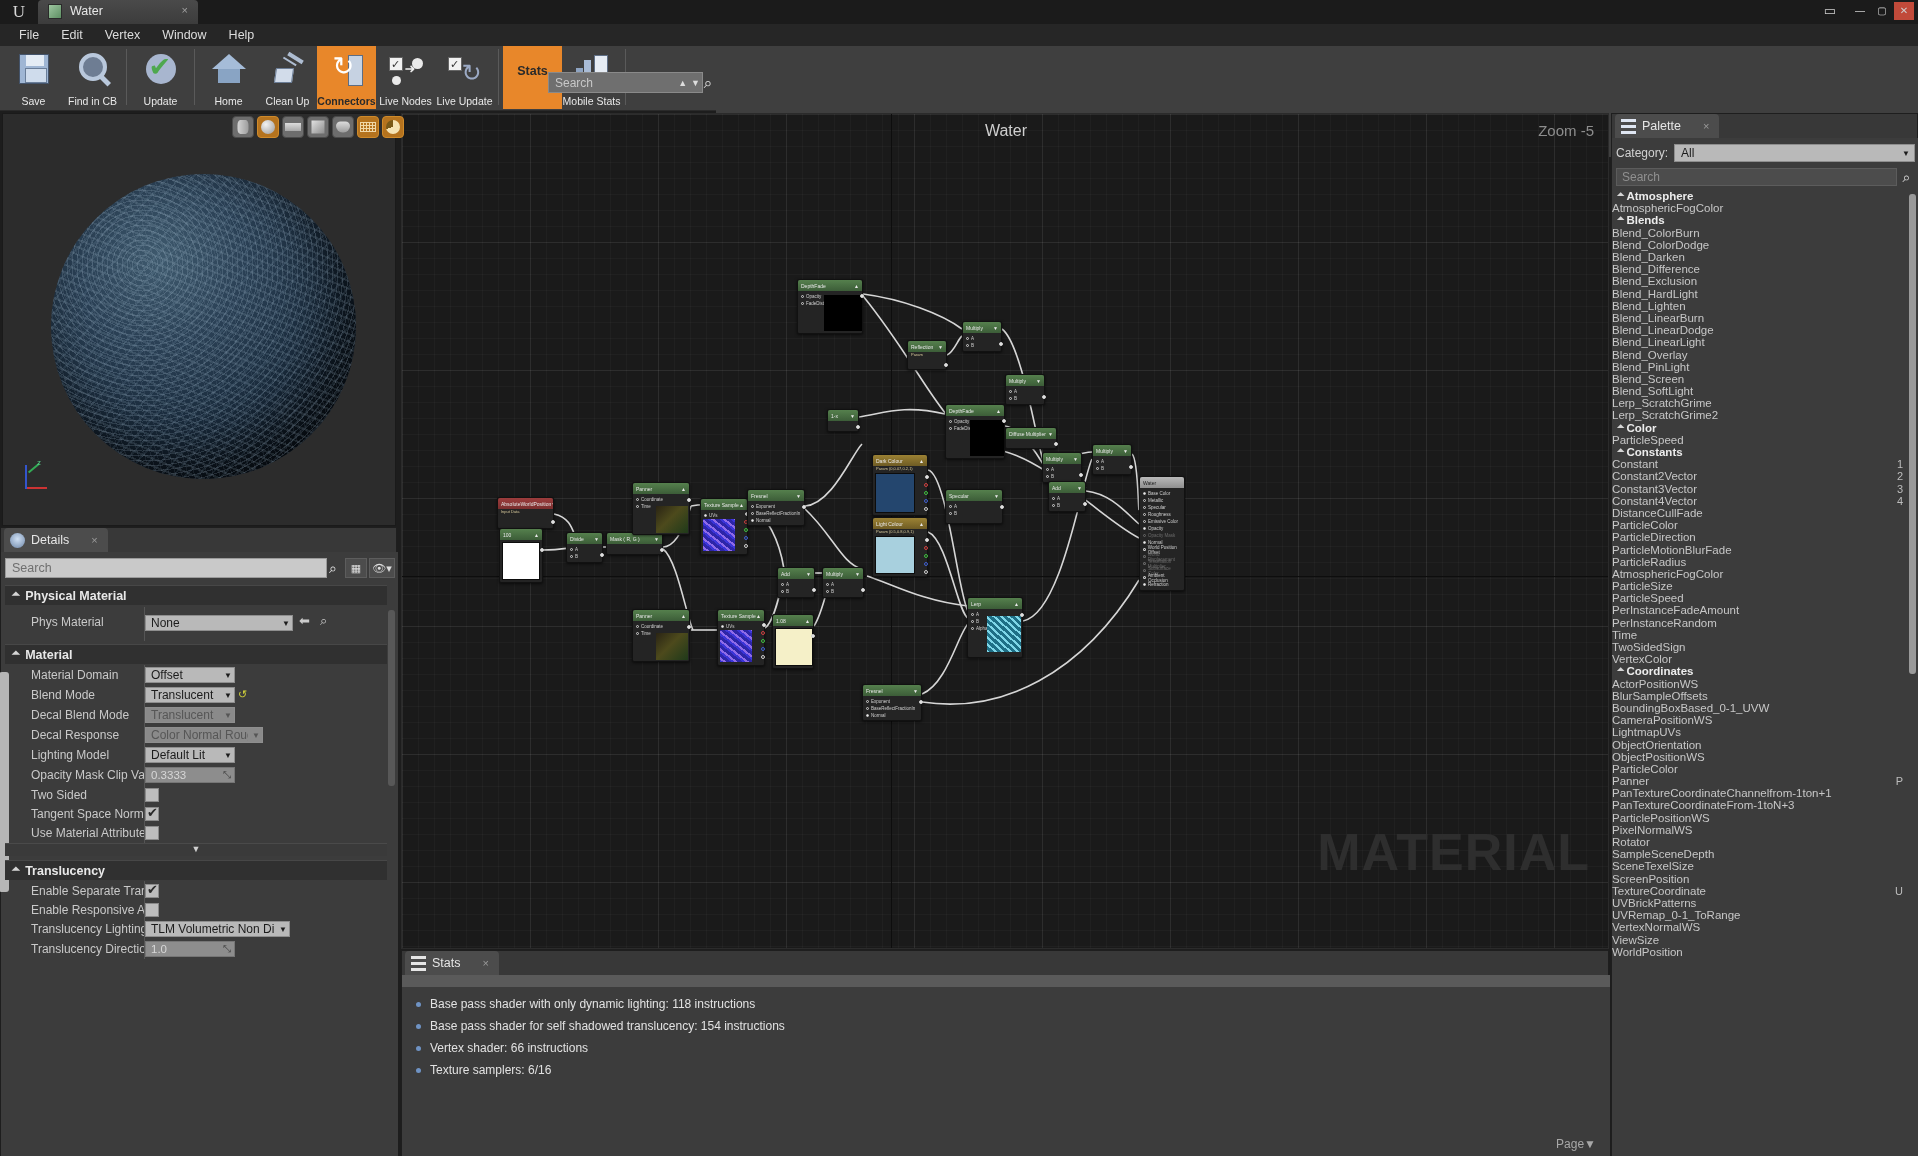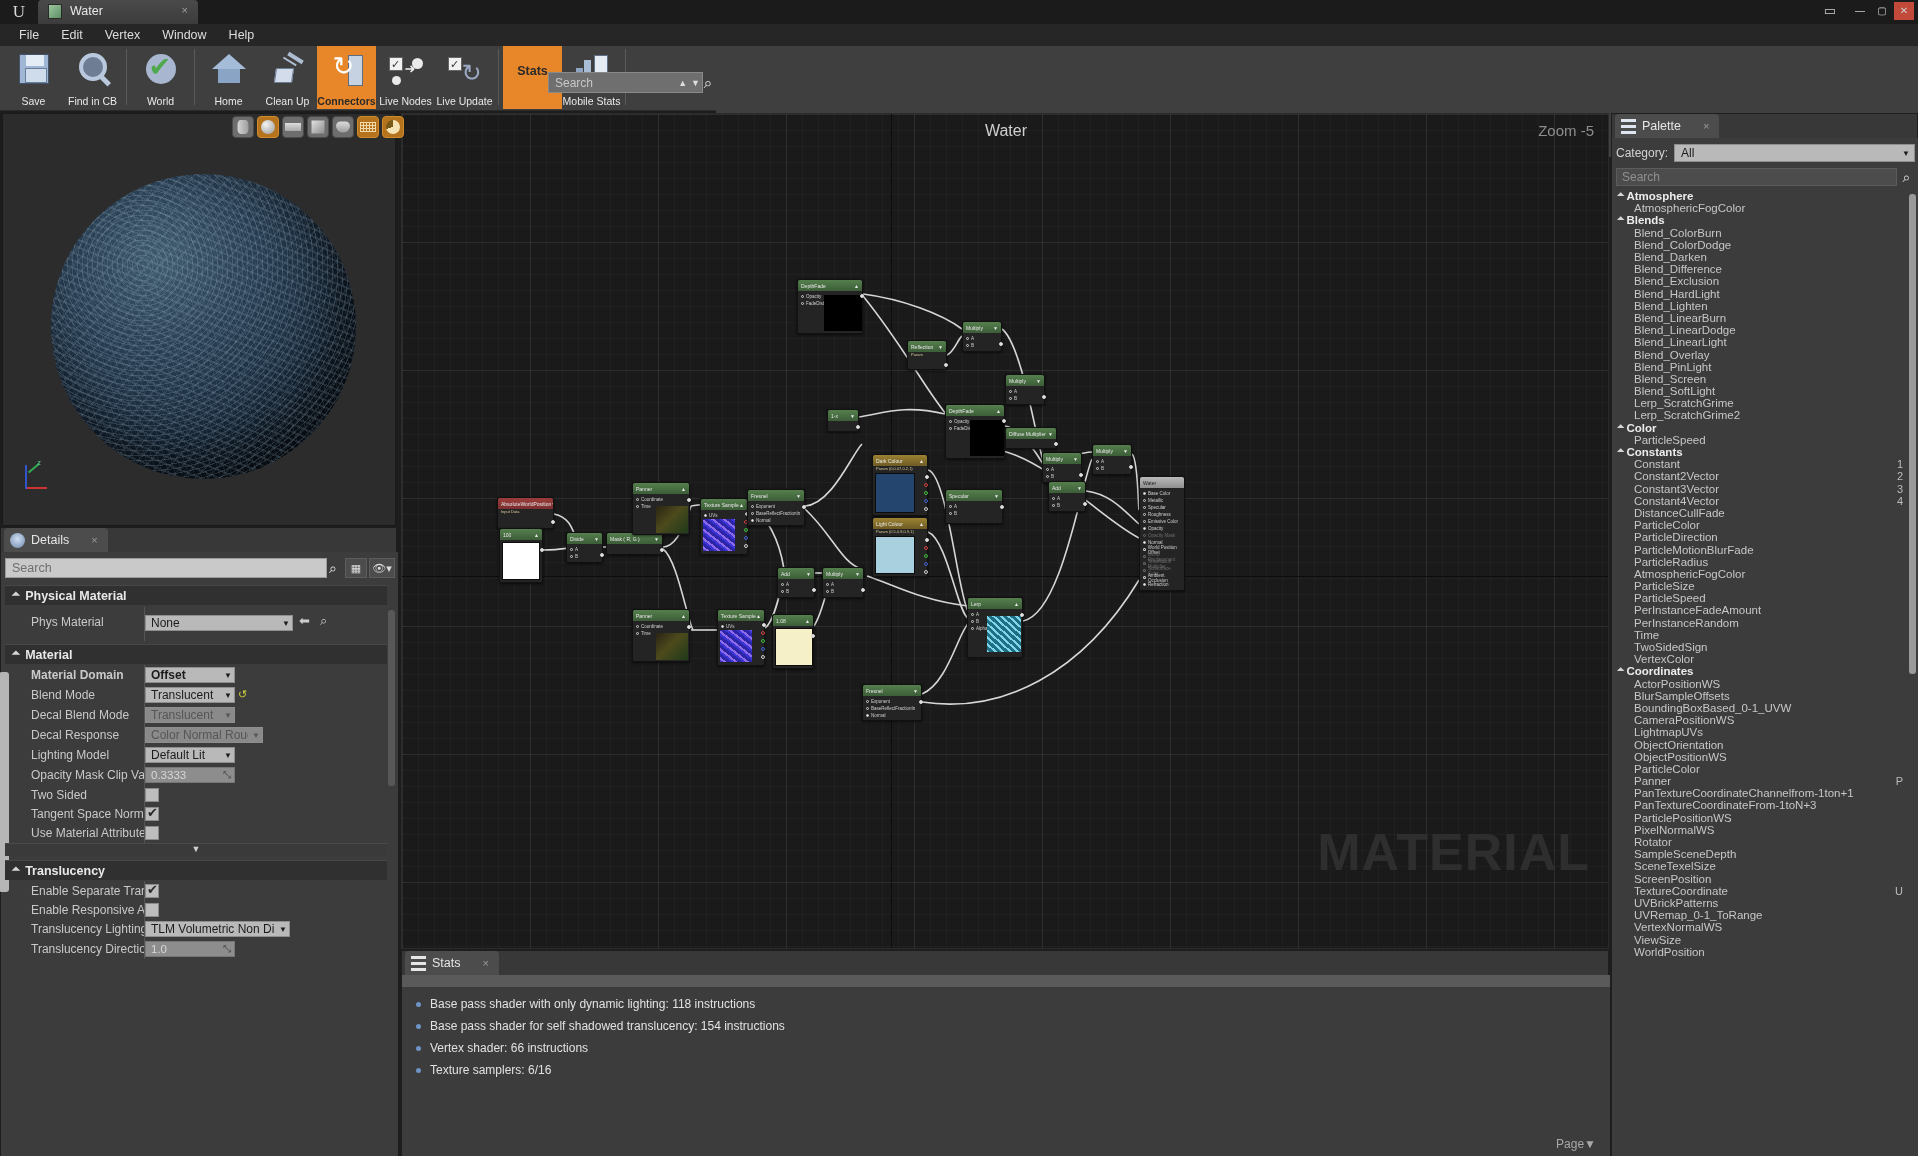--- a/index.html
+++ b/index.html
@@ -245,21 +245,21 @@
   .pl-cat .cb .ca{ margin-left:auto; font-size:8px;}
   .pl-srch{ position:absolute; left:4px; top:30px; width:281px; height:18px; background:#4c4c4c;
     border:1px solid #5c5c5c; display:flex; align-items:center;}
   .pl-srch .ph{ font-size:12px; color:#909090; padding-left:5px;}
   .pl-mag{ position:absolute; right:3px; top:30px; width:19px;height:18px; color:#dcdcdc;
     font-size:14px; text-align:center; line-height:18px;}
   .pl-list{ position:absolute; left:0; top:52px; width:307px; height:967px; overflow:hidden;}
   .pl-grp{ height:12.2px; display:flex; align-items:center; padding-left:6px;}
   .pl-grp .tri{ font-size:7px; color:#d5d5d5; margin-right:3px; transform:rotate(45deg);}
   .pl-grp .gt{ font-size:11.5px; font-weight:bold; color:#ececec;}
-  .pl-itm{ height:12.2px; display:flex; align-items:center; padding-left:22px; position:relative;}
+  .pl-itm{ height:12.2px; display:flex; align-items:center; position:relative;}
   .pl-itm .it{ font-size:11.5px; color:#c7c7c7;}
   .pl-itm .kb{ position:absolute; right:16px; font-size:11px; color:#bdbdbd;}
   .pl-sb{ position:absolute; right:3px; top:56px; width:7px; height:480px; background:#9a9a9a;
     border-radius:3px;}
 </style>
 </head>
 <body>
 
 <div class="titlebar">
   <div class="ue-logo">U</div>
@@ -297,21 +297,21 @@
       <div class="glyph">
           <div class="ic-mag"></div>
         </div>
       <div class="lbl">Find in CB</div>
     </div>
     <div class="tbsep"></div>
     <div class="tbtn">
       <div class="glyph">
           <div class="ic-check"></div>
         </div>
-      <div class="lbl">World</div>
+      <div class="lbl">Update</div>
     </div>
     <div class="tbsep"></div>
     <div class="tbtn">
       <div class="glyph">
           <div class="ic-home"></div>
         </div>
       <div class="lbl">Home</div>
     </div>
     <div class="tbtn">
       <div class="glyph">
@@ -432,21 +432,21 @@
       </div>
       <div class="dt-arrow" style="left:294px;top:6px;">⬅</div>
       <div class="dt-srch2" style="left:315px;top:6px;">⌕</div>
     </div>
 
     <div class="sect" style="position:absolute;left:4px;top:92px;width:382px;">
       <span class="tri">◤</span>
       <span class="stxt">Material</span>
     </div>
 
-    <div class="prow" style="position:absolute;left:4px;top:113px;width:382px;font-weight:bold;">
+    <div class="prow" style="position:absolute;left:4px;top:113px;width:382px;">
       <div class="plb">Material Domain</div>
         <div class="div"></div>
       <div class="combo" style="top:2px;width:90px;">
         <span class="cv">Offset</span>
         <span class="ca">▼</span>
         </div>
     </div>
     <div class="prow" style="position:absolute;left:4px;top:133px;width:382px;">
       <div class="plb">Blend Mode</div>
         <div class="div"></div>

